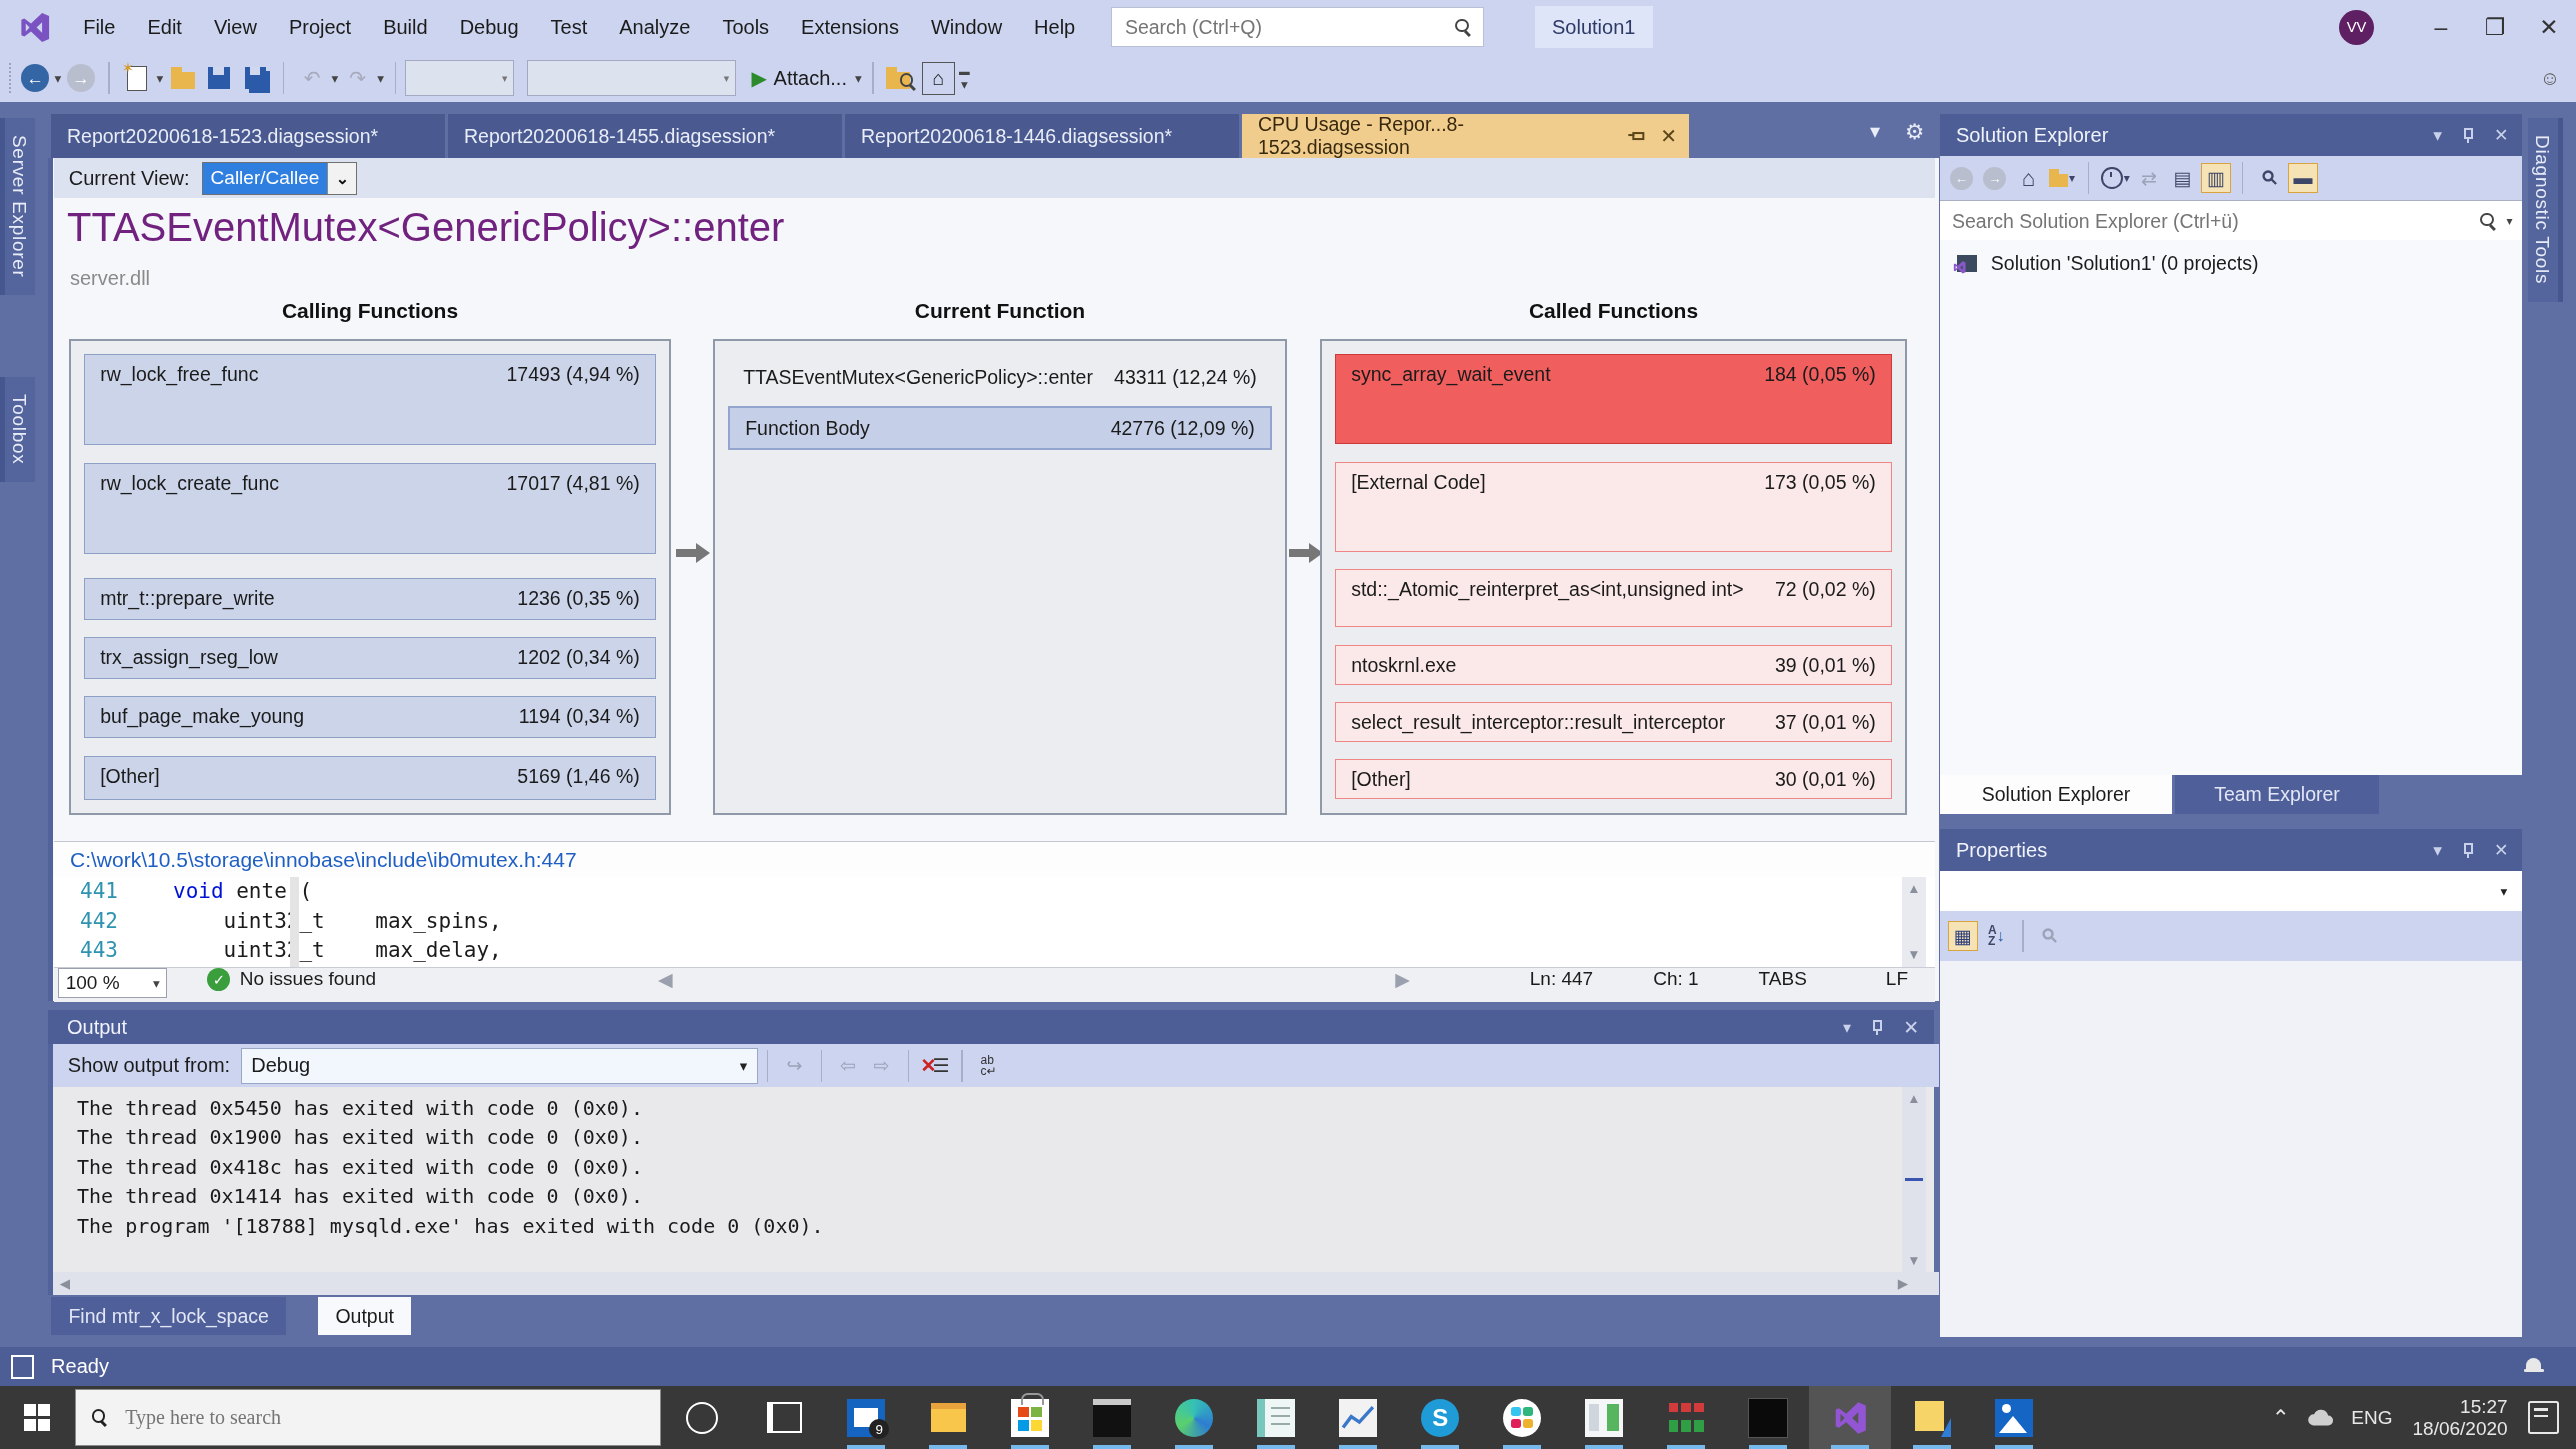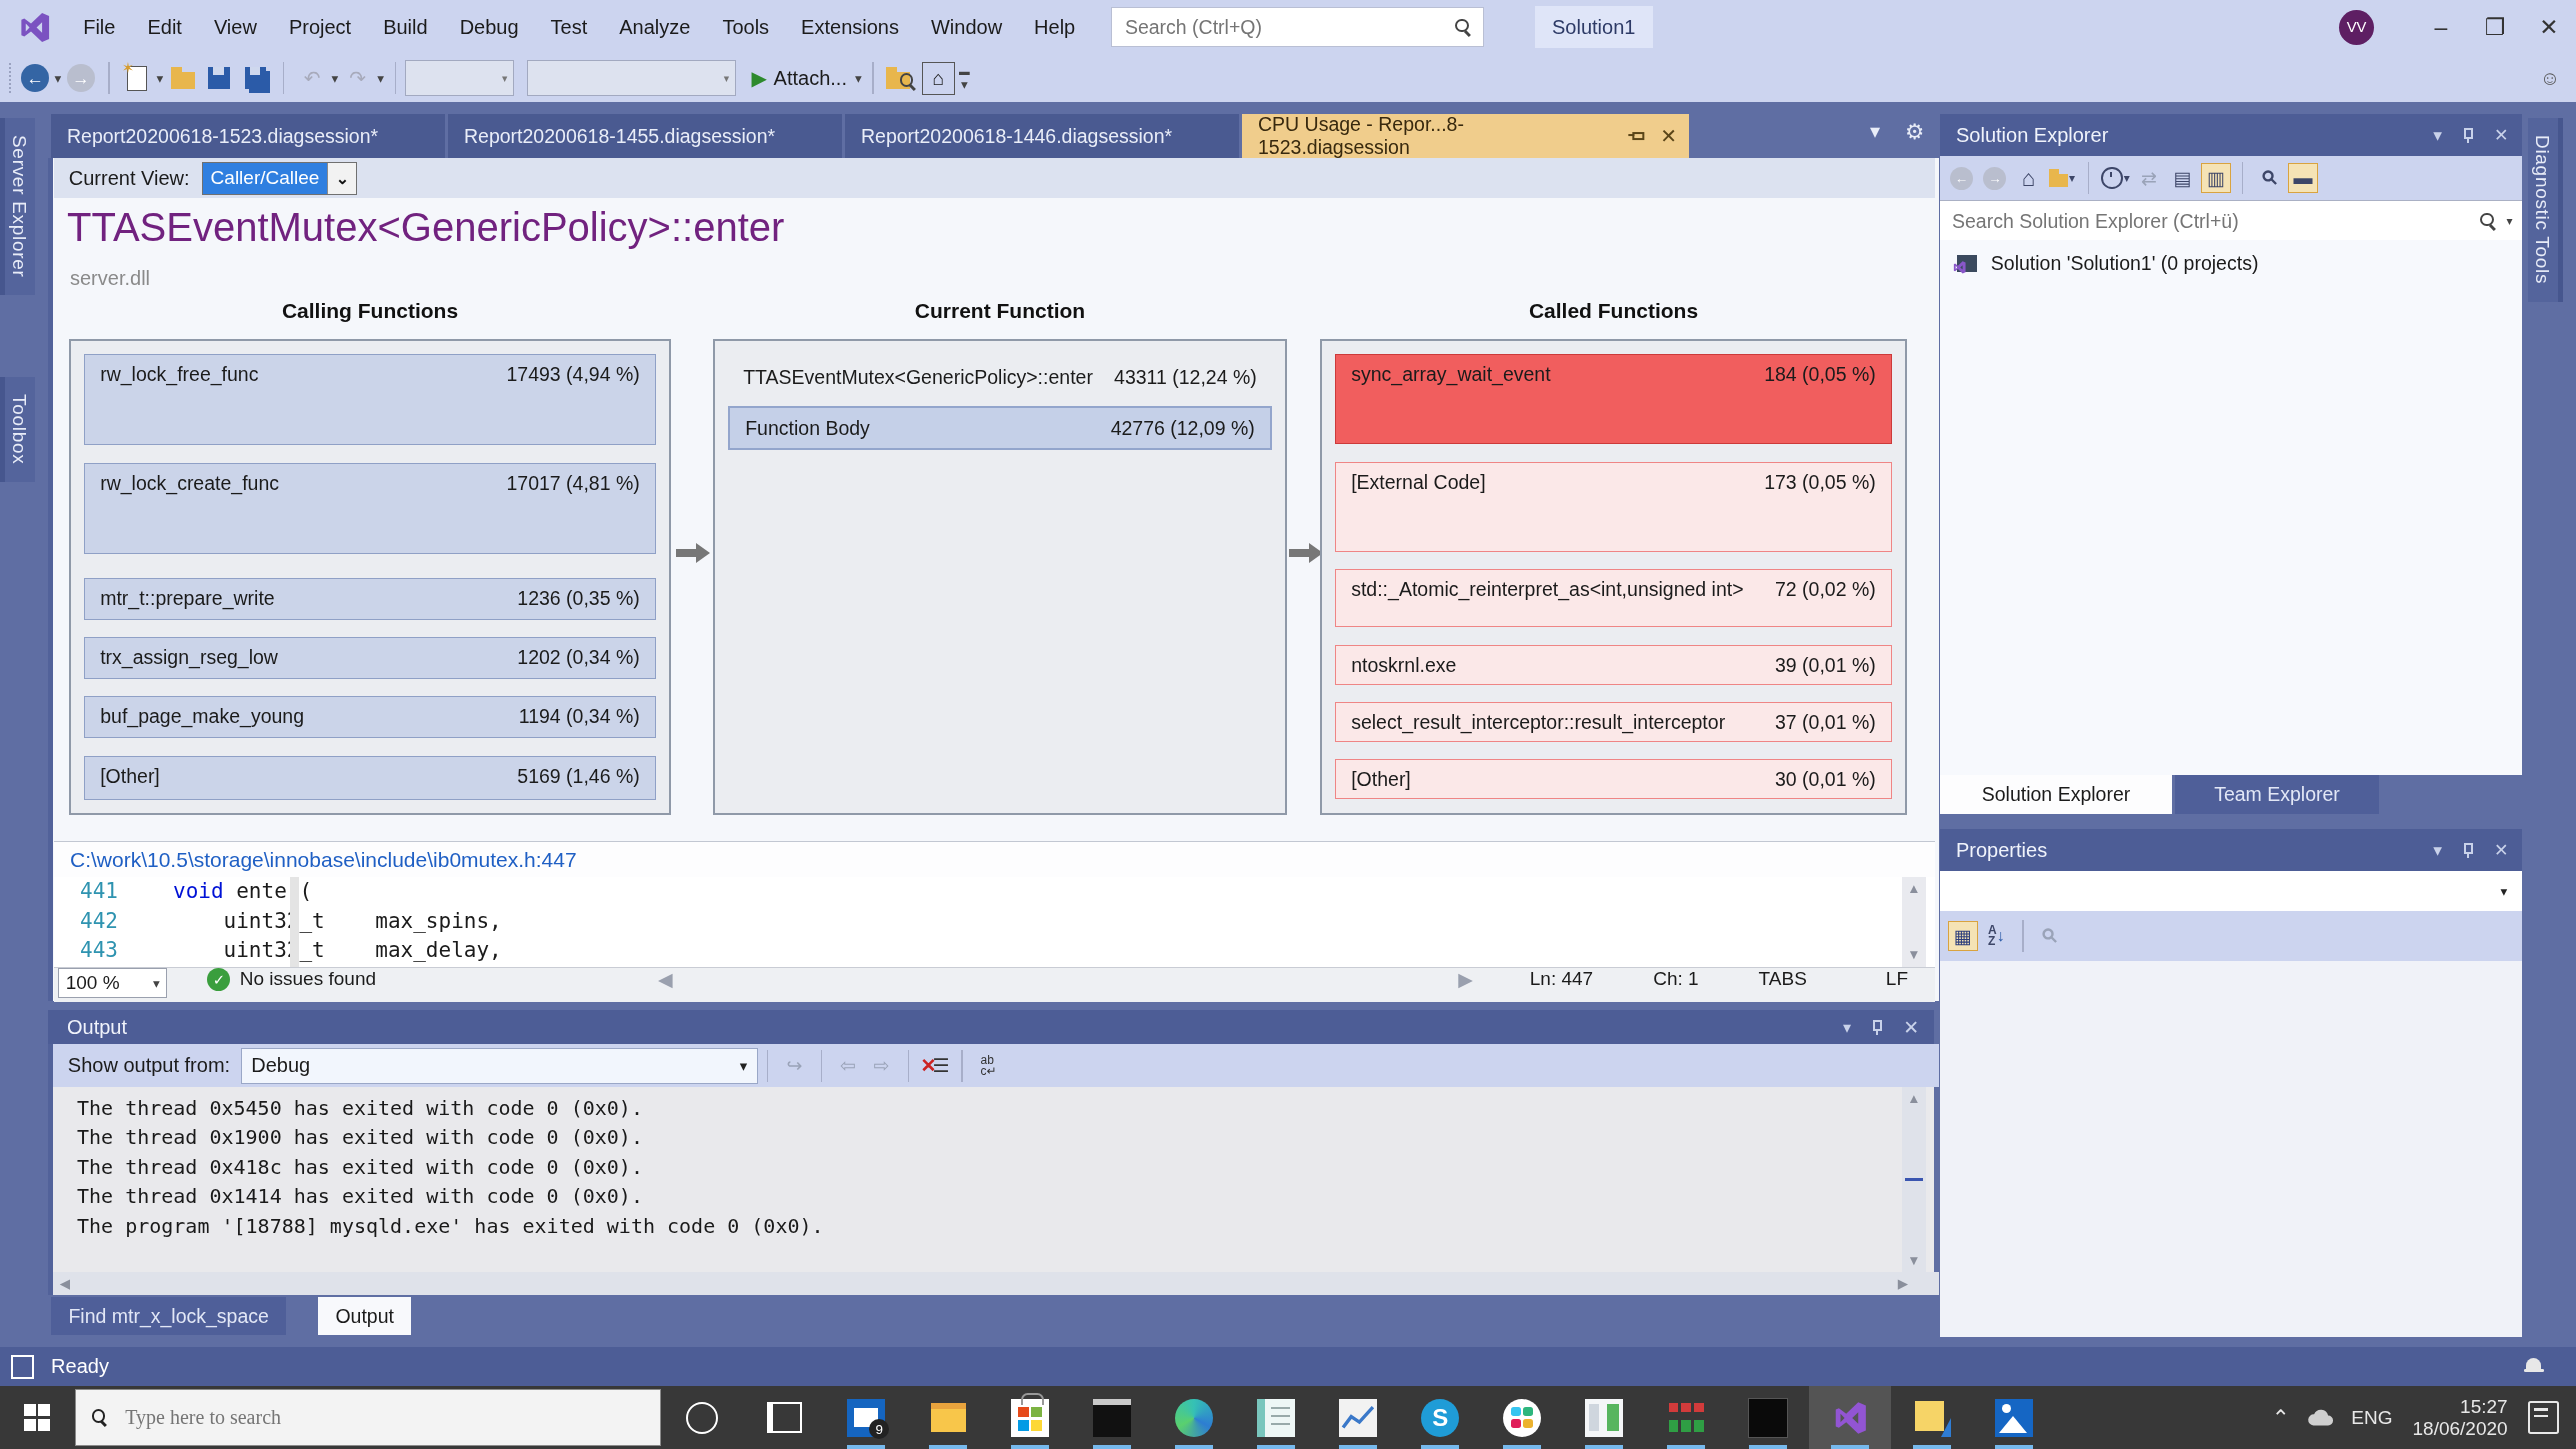--- a/index.html
+++ b/index.html
@@ -312,21 +312,21 @@
   <div id="edstatus" class="abs">
     <div id="zoomcombo">
       <span>100 %</span>
       <span style="font-size:13.4px;color:#444">▾</span>
     </div>
     <span class="okcirc">✓</span>
     <span style="margin-left:9.4px">No issues found</span>
     <span style="margin-left:282px;color:#9aa0ae">◀</span>
     <div style="flex:1"></div>
     <span style="color:#9aa0ae">▶</span>
-    <span style="margin-left:57px">Ln: 447</span>
+    <span style="margin-left:120px">Ln: 447</span>
     <span style="margin-left:60px">Ch: 1</span>
     <span style="margin-left:60px">TABS</span>
     <span style="margin-left:79px;margin-right:27px">LF</span>
   </div>
 
   <div id="outhdr" class="abs">
     <span style="margin-left:19px">Output</span>
     <div style="flex:1"></div>
     <span style="font-size:16px;color:#c9d2ea">▾</span>
     <span class="pin" style="color:#c9d2ea;margin:0 17.4px"></span>

